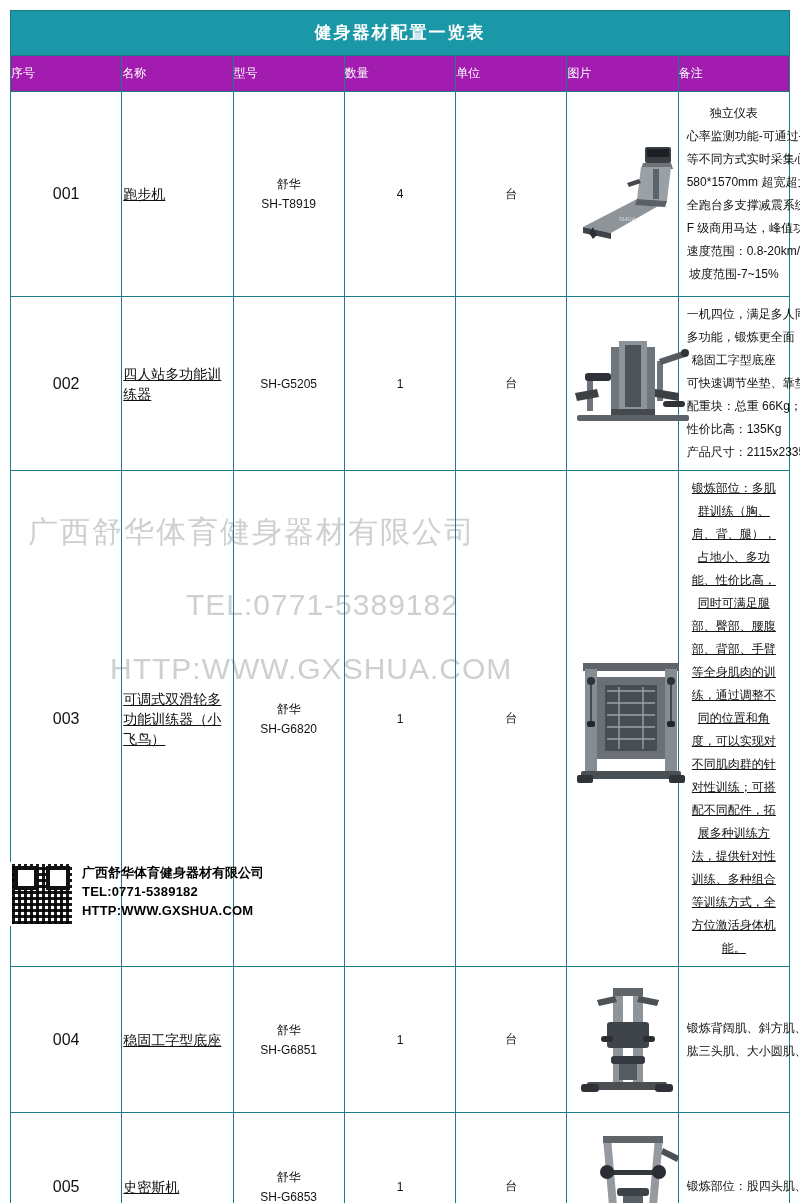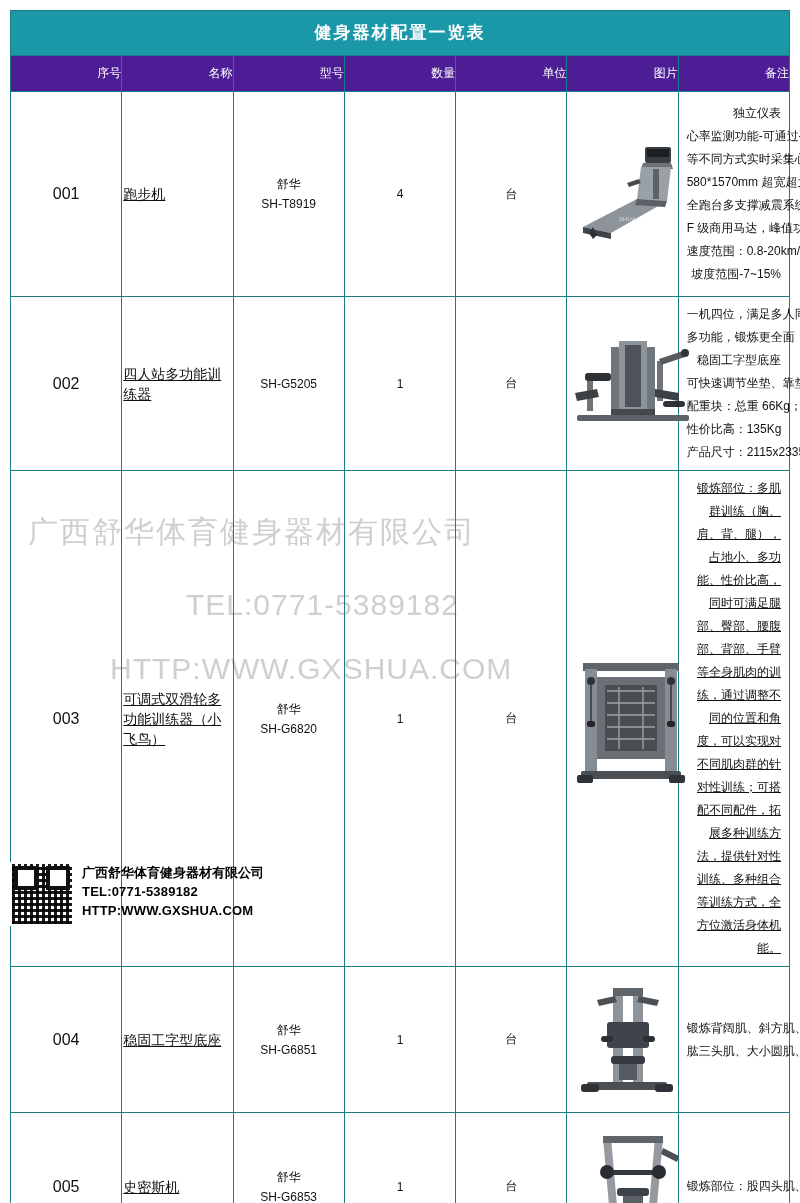--- a/index.html
+++ b/index.html
@@ -37,39 +37,39 @@
     background: #1a98a8;
     color: #ffffff;
     font-size: 17px;
     text-align: center;
     padding: 10px 0 11px 0;
     letter-spacing: 2px;
     font-weight: bold;
     border: 1px solid #1a98a8;
   }
   .head-row td {
-    background: #4c1d95;
+    background: #a21caf;
     color: #ffffff;
     font-size: 12px;
-    text-align: right;
+    text-align: left;
     padding: 9px 0 9px 0;
     font-weight: normal;
   }
   td.c-idx { width: 56px; text-align: center; font-size: 16px; }
   td.c-name { width: 86px; text-align: left; font-size: 14px; line-height: 20px; text-decoration: underline; }
   td.c-model { width: 90px; text-align: center; font-size: 12px; line-height: 20px; }
   td.c-qty { width: 56px; text-align: center; font-size: 12px; }
   td.c-unit { width: 52px; text-align: center; font-size: 12px; }
   td.c-img { width: 140px; text-align: center; vertical-align: middle; padding: 6px 0; }
   td.c-remark {
     font-size: 12px;
     line-height: 23px;
     padding: 6px 8px 6px 8px;
     vertical-align: middle;
-    text-align: right;
+    text-align: center;
   }
   td.c-remark.tall { line-height: 24px; text-decoration: underline; }
   .remark-line { white-space: nowrap; }
   .remark-para { white-space: normal; line-height: 23px; }
 
   
   .machine {
     display: block;
     margin: 0 auto;
   }

